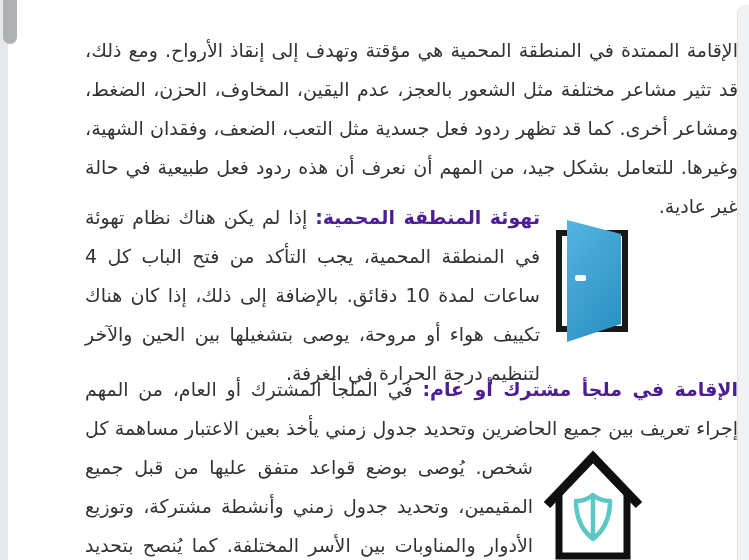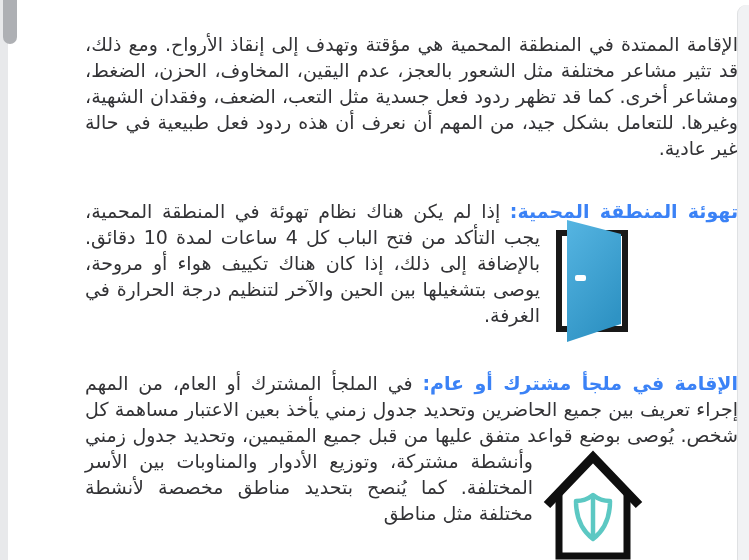--- a/index.html
+++ b/index.html
@@ -9,22 +9,22 @@
   
   .left-gutter{position:absolute;left:0;top:0;width:8px;height:560px;background:#e8e9eb;}
   .scroll-thumb{position:absolute;left:3px;top:-8px;width:14px;height:52px;background:#aeb0b4;border-radius:7px;}
 
   
   .right-strip{position:absolute;left:737px;top:5px;width:12px;height:555px;background:#f1f2f4;
     border-left:1px solid #dfe1e3;box-sizing:border-box;border-top-left-radius:9px;}
 
   
   .para{position:absolute;right:11px;width:653px;direction:rtl;text-align:justify;
-    font-size:19px;line-height:26px;color:#333336;letter-spacing:0;}
-  .para b{color:#3b82f6;}
+    font-size:19px;line-height:39px;color:#333336;letter-spacing:0;}
+  .para b{color:#4c1d95;}
   #para-1{top:12px;}
   #para-2{top:179px;}
   #para-3{top:351px;}
 
   
   .spacer{float:right;}
   .s2{width:198px;height:166px;shape-outside:inset(27px 0 0 0);}
   .s3{width:205px;height:216px;shape-outside:inset(81px 0 0 0);}
 
   

